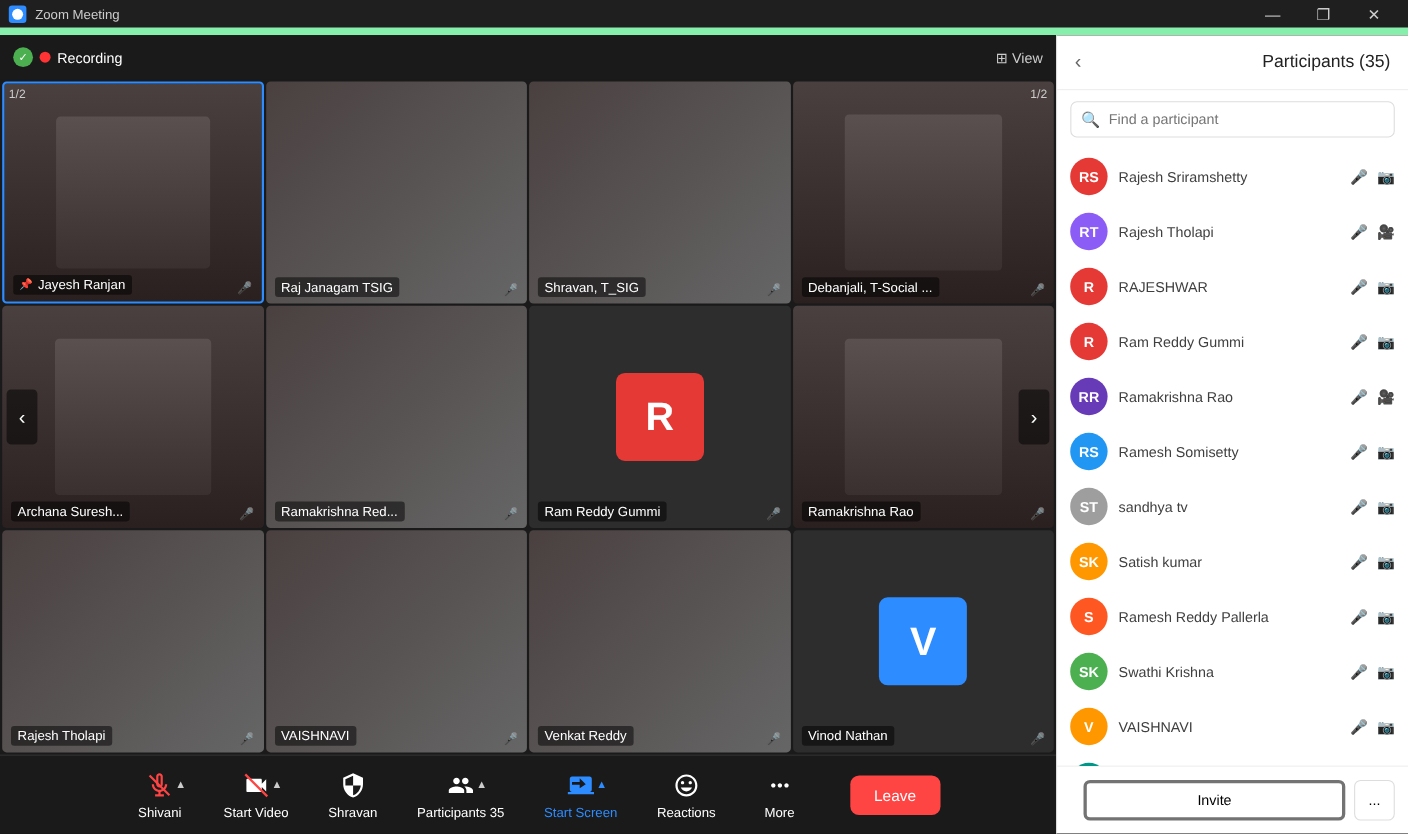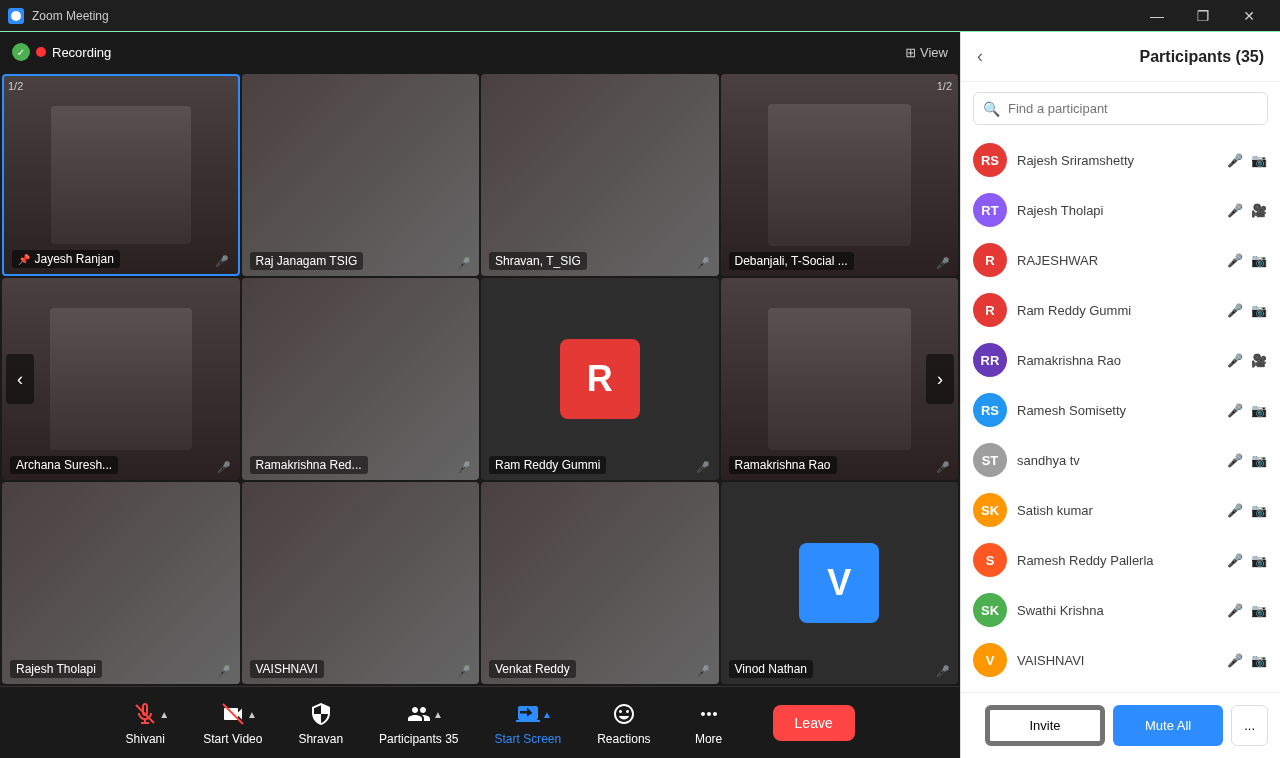--- a/index.html
+++ b/index.html
@@ -1,21 +1,21 @@
 <!DOCTYPE html>
 <html><head>
   <meta charset="utf-8">
   <style>
     * { margin: 0; padding: 0; box-sizing: border-box; }
     body { width: 1280px; height: 758px; background: #1a1a1a; font-family: 'Segoe UI', Arial, sans-serif; overflow: hidden; display: flex; flex-direction: column; }
 
     
     .title-bar {
       height: 32px; background: #1f1f1f; display: flex; align-items: center; justify-content: space-between;
-      padding: 0 8px; border-bottom: 1px solid #86efac; flex-shrink: 0;
+      padding: 0 8px; border-bottom: 7px solid #86efac; flex-shrink: 0;
     }
     .title-bar-left { display: flex; align-items: center; gap: 8px; color: #ccc; font-size: 12px; }
     .title-bar-icon { width: 16px; height: 16px; background: #2d8cff; border-radius: 3px; display: flex; align-items: center; justify-content: center; }
     .title-bar-controls { display: flex; gap: 0; }
     .title-bar-btn { width: 46px; height: 32px; background: transparent; border: none; color: #ccc; font-size: 14px; cursor: pointer; display: flex; align-items: center; justify-content: center; }
 
     
     .main-content { display: flex; flex: 1; overflow: hidden; }
 
     
@@ -53,32 +53,32 @@
     .toolbar-item svg { width: 24px; height: 24px; fill: #fff; }
     .toolbar-item.muted svg { fill: #f44; }
     .toolbar-item .caret { position: absolute; right: -6px; top: 50%; transform: translateY(-50%); color: #ccc; font-size: 10px; }
     .leave-btn { background: #f44; color: #fff; border: none; border-radius: 8px; padding: 10px 22px; font-size: 14px; cursor: pointer; margin-left: 24px; font-weight: 500; }
     .share-screen-item { color: #2d8cff; }
     .share-screen-item svg { fill: #2d8cff; }
 
     
     .participants-panel { width: 320px; background: #fff; display: flex; flex-direction: column; border-left: 1px solid #ddd; flex-shrink: 0; }
     .panel-header { padding: 14px 16px; border-bottom: 1px solid #eee; display: flex; align-items: center; justify-content: space-between; }
-    .panel-title { font-size: 16px; font-weight: 700; color: #222; }
+    .panel-title { font-size: 16px; font-weight: 400; color: #222; }
     .panel-collapse { background: none; border: none; cursor: pointer; color: #666; font-size: 18px; }
     .search-box { margin: 10px 12px; position: relative; }
     .search-box input { width: 100%; padding: 8px 12px 8px 34px; border: 1px solid #ddd; border-radius: 6px; font-size: 13px; color: #444; outline: none; }
     .search-box .search-icon-inner { position: absolute; left: 10px; top: 50%; transform: translateY(-50%); color: #999; font-size: 14px; }
     .participants-list { flex: 1; overflow-y: auto; }
     .participant-row { display: flex; align-items: center; padding: 8px 12px; gap: 10px; }
     .p-avatar { width: 34px; height: 34px; border-radius: 50%; display: flex; align-items: center; justify-content: center; color: #fff; font-size: 13px; font-weight: bold; flex-shrink: 0; }
     .p-name { flex: 1; font-size: 13px; color: #404040; }
     .p-icons { display: flex; gap: 8px; color: #aaa; font-size: 14px; }
     .panel-footer { padding: 12px; border-top: 1px solid #eee; display: flex; gap: 8px; justify-content: center; }
-    .invite-btn { flex: 1; padding: 8px; border: 5px solid #737373; background: #fff; border-radius: 6px; font-size: 13px; cursor: pointer; margin-left: 12px; }
+    .invite-btn { flex: 1; padding: 8px; border: 3px solid #737373; background: #fff; border-radius: 6px; font-size: 13px; cursor: pointer; margin-left: 12px; }
     .mute-all-btn { flex: 1; padding: 8px; background: #2d8cff; color: #fff; border: none; border-radius: 6px; font-size: 13px; cursor: pointer; }
     .more-options-btn { padding: 8px 12px; border: 1px solid #ddd; background: #fff; border-radius: 6px; font-size: 13px; cursor: pointer; }
 
     
     .participants-list::-webkit-scrollbar { width: 6px; }
     .participants-list::-webkit-scrollbar-thumb { background: #ccc; border-radius: 3px; }
 
     
     .video-bg-1 { background: linear-gradient(135deg, #3a3a3a, #555); }
     .video-bg-2 { background: linear-gradient(135deg, #4a4040, #666); }
@@ -355,18 +355,17 @@
             <span style="color: rgb(255, 68, 68); font-size: 13px;">🎤</span>
             <span style="color: rgb(170, 170, 170); font-size: 13px;">📷</span>
           </div>
         </div>
         <div class="participant-row">
           <div class="p-avatar" style="background: rgb(0, 150, 136);">VR</div>
         </div>
       </div>
     <div class="panel-footer">
       <button class="invite-btn">Invite</button>
-      <button class="mute-all-btn">Mute All</button>
       <button class="more-options-btn">...</button>
     </div>
   </div>
 
 </div>
 
 </body></html>

